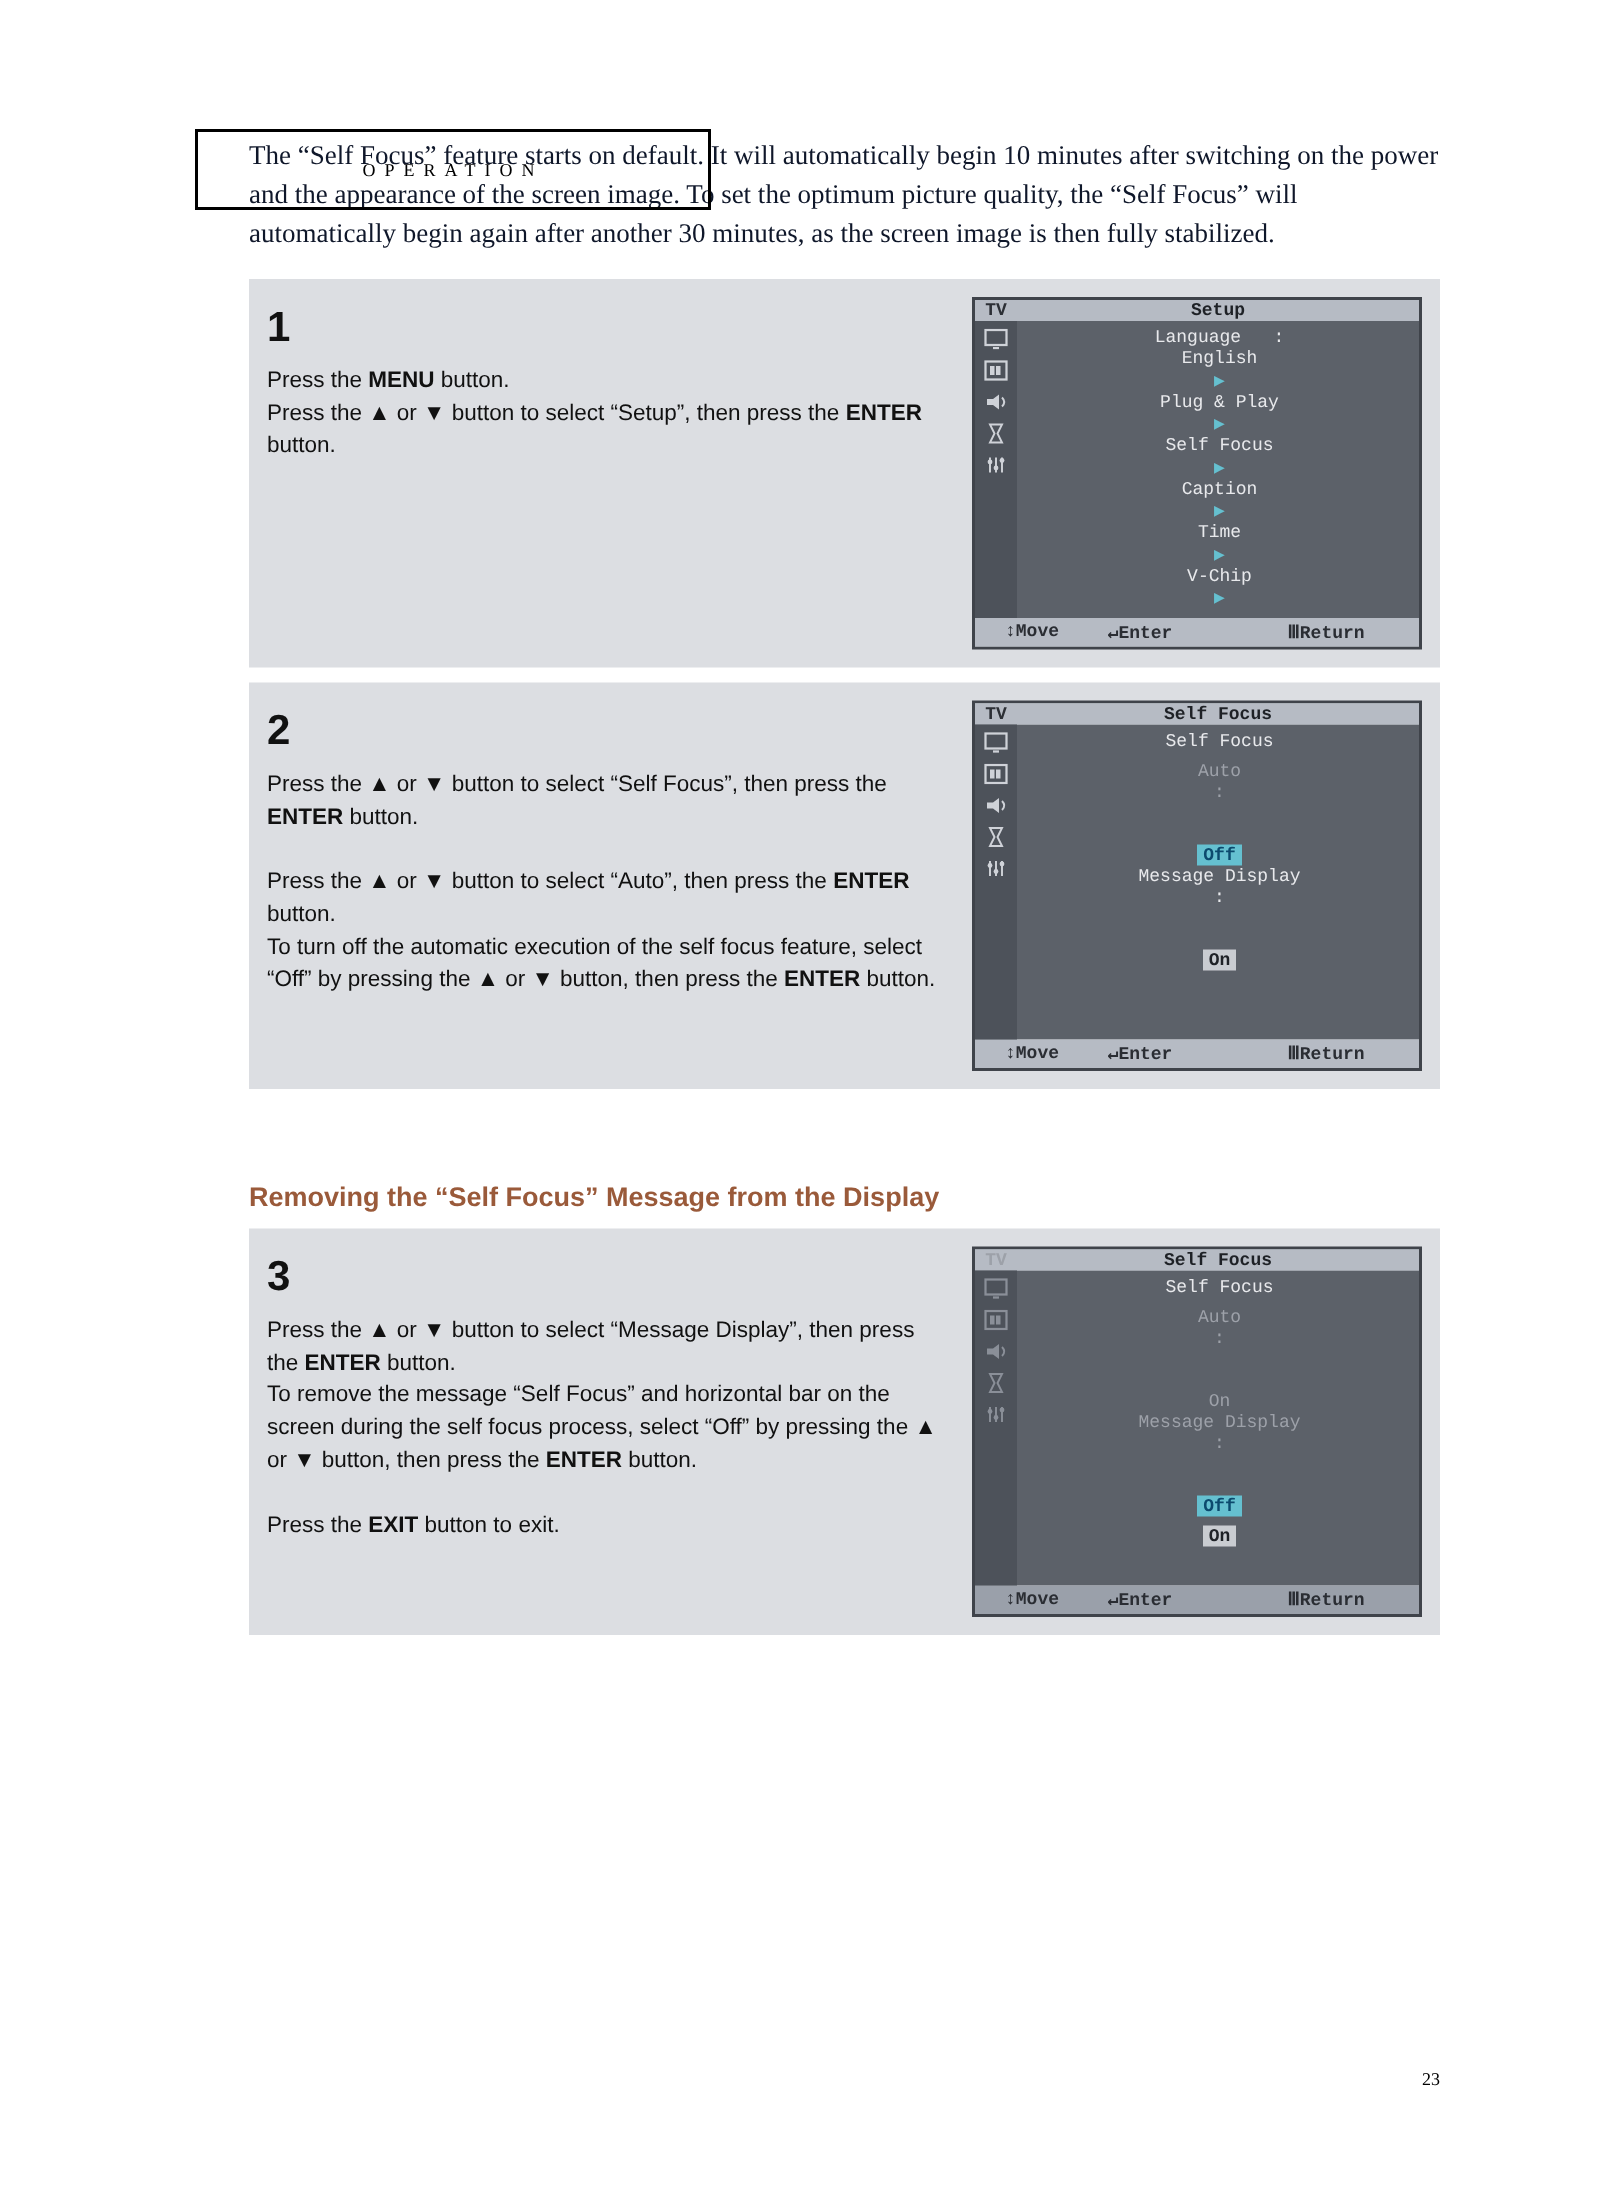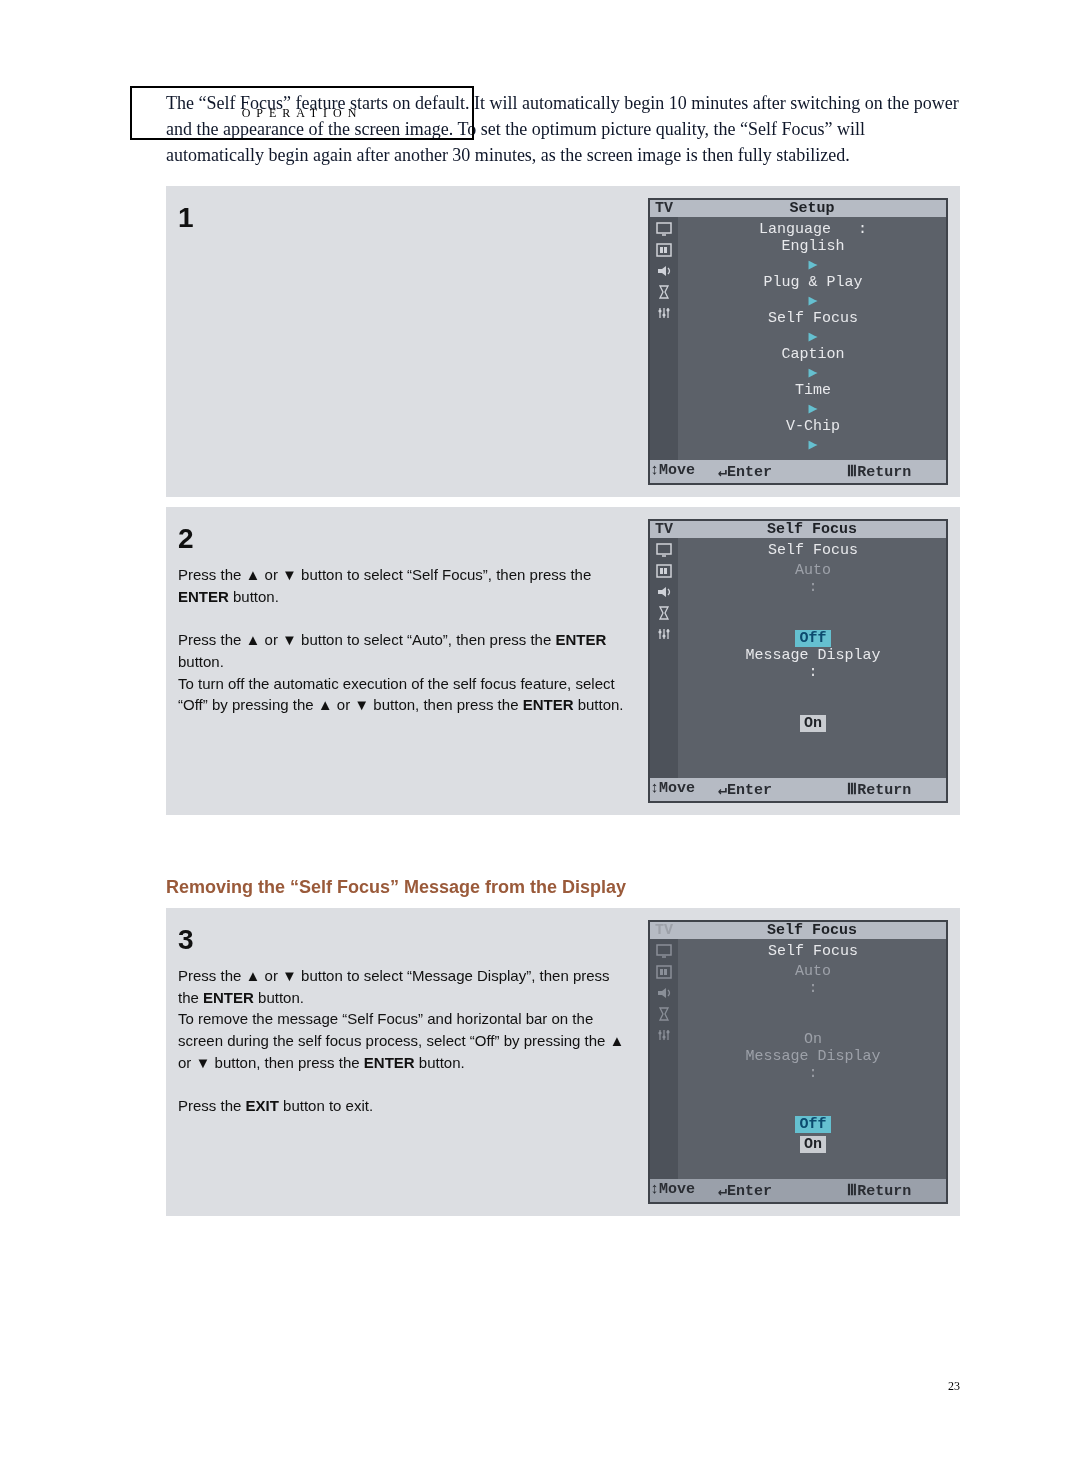--- a/index.html
+++ b/index.html
@@ -21,38 +21,38 @@
   .page{width:1080px;height:1474px;position:relative;box-sizing:border-box;padding:90px 120px 0 120px;}
   .tab{position:absolute;top:86px;left:130px;width:340px;height:50px;border:2px solid #000;display:flex;align-items:center;justify-content:center;letter-spacing:6px;font-variant:small-caps;font-size:12px;}
   .section-title{font-family:Arial,Helvetica,sans-serif;font-weight:bold;font-size:18px;color:var(--brown);margin:110px 0 10px 46px;}
   .intro{font-size:18px;line-height:1.45;margin:0 0 18px 46px;color:#0f172a;}
   .panel{background:var(--panel-bg);margin-left:46px;padding:12px;display:flex;gap:18px;}
   .panel + .panel{margin-top:10px;}
   .step-col{flex:1;font-family:Arial,Helvetica,sans-serif;font-size:15px;color:#111;line-height:1.45;}
   .step-num{font-family:Arial,Helvetica,sans-serif;font-weight:900;font-size:28px;margin:0 0 4px 0;}
   .step-text b{font-weight:900;}
   .step-text .tri{font-family:Arial,sans-serif;}
-  .osd{width:300px;font-family:"Courier New",monospace;font-size:15px;color:var(--osd-text);}
+  .osd{width:300px;font-family:"Courier New",monospace;font-size:12px;color:var(--osd-text);}
   .osd-frame{border:2px solid var(--osd-frame);}
   .osd-titlebar{display:flex;background:#b6bbc4;}
   .osd-tv{width:28px;text-align:center;color:#2c2f35;font-weight:bold;background:#b6bbc4;}
   .osd-title{flex:1;text-align:center;font-weight:bold;color:#1e2126;background:#b6bbc4;}
   .osd-body{display:flex;background:var(--osd-dark);}
   .osd-icons{width:28px;background:var(--osd-darker);display:flex;flex-direction:column;align-items:center;gap:3px;padding:3px 0;}
   .osd-icon{width:20px;height:18px;display:flex;align-items:center;justify-content:center;color:#cfd2d8;}
   .osd-rows{flex:1;padding:4px 6px 6px 8px;}
   .osd-row{display:flex;align-items:center;white-space:pre;min-height:20px;flex-direction:column;}
   .osd-row .lbl{flex:1;}
   .osd-row .val{padding:0 4px;}
   .pill{background:var(--osd-cyan);color:#0c4a6e;padding:0 4px;font-weight:bold;}
   .onbox{background:var(--osd-on);color:#1f2227;padding:0 4px;font-weight:bold;}
   .arrow{color:var(--osd-cyan);font-weight:bold;}
   .osd-footer{display:flex;background:#b6bbc4;color:#2a2d33;font-weight:bold;}
   .osd-footer .cell{flex:1;text-align:center;padding:2px 0;}
-  .osd-footer .narrow{width:28px;flex:none;}
+  .osd-footer .narrow{width:28px;flex:none;padding-left:20px;}
   .section-title.second{margin-top:62px;}
   .page-num{position:absolute;bottom:80px;right:120px;font-size:12px;}
   svg{display:block;}
   .osd-greyed{color:#9da1a9;align-items:center;}
   .panel.step2{flex-direction:row;}
   .panel.step3{flex-direction:row;}
   .osd-small .osd-titlebar,.osd-small .osd-footer{background:#9aa0aa;}
 </style>
 </head>
 <body>
@@ -61,20 +61,24 @@
 
   <div class="tab">
     <span>OPERATION</span>
   </div>
 
   <p class="intro">The “Self Focus” feature starts on default. It will automatically begin 10 minutes after switching on the power and the appearance of the screen image. To set the optimum picture quality, the “Self Focus” will automatically begin again after another 30 minutes, as the screen image is then fully stabilized.</p>
 
   <div class="panel">
     <div class="step-col">
       <div class="step-num">1</div>
+      <div class="step-text">
+        <span>Press the </span><b>MENU</b><span> button.</span><br>
+        <span>Press the </span><span class="tri">▲</span><span> or </span><span class="tri">▼</span><span> button to select “Setup”, then press the </span><b>ENTER</b><span> button.</span>
+      </div>
     </div>
 
     <div class="osd">
       <div class="osd-frame">
         <div class="osd-titlebar">
           <div class="osd-tv">TV</div>
           <div class="osd-title">Setup</div>
         </div>
         <div class="osd-body">
           <div class="osd-icons">

